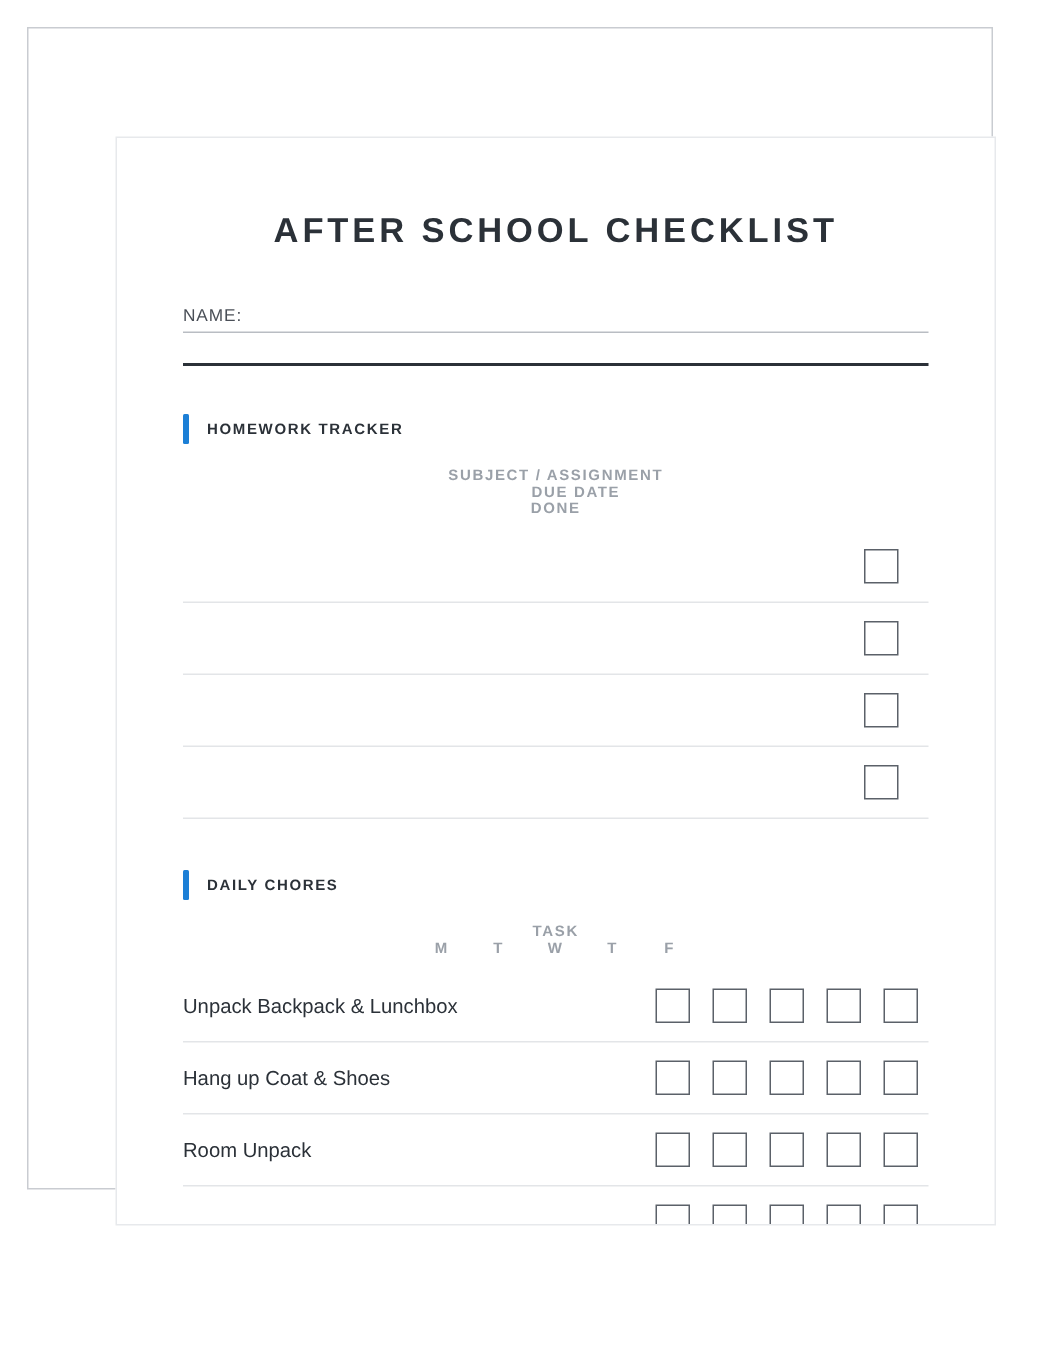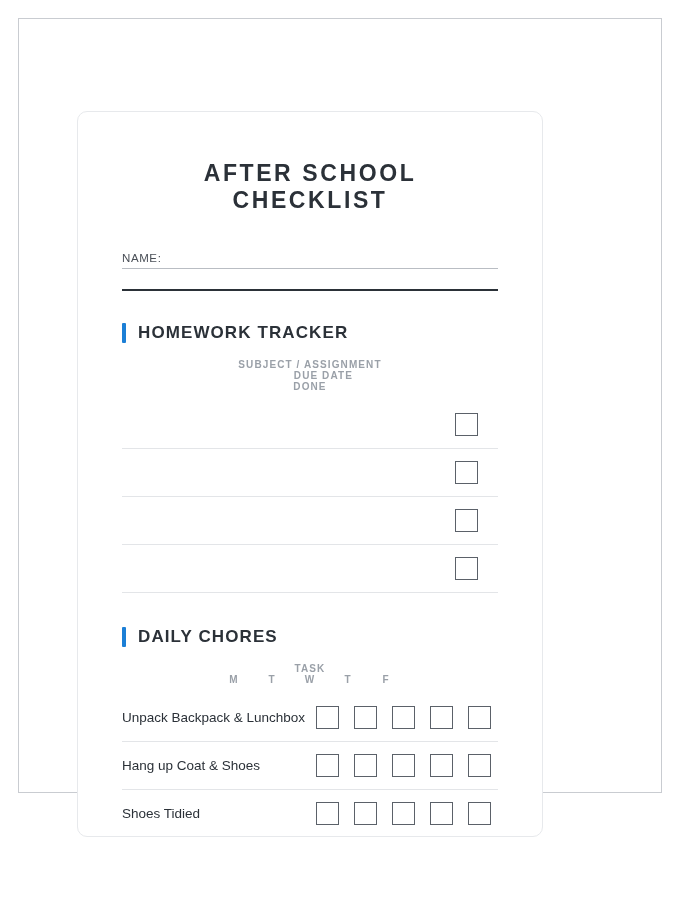--- a/index.html
+++ b/index.html
@@ -23,26 +23,26 @@
     height: 775px;
     border: 1px solid #c9ccd1;
     background: #ffffff;
     box-sizing: border-box;
   }
 
   
   .sheet {
     position: absolute;
     left: 58px;
-    top: 92px;
-    width: 466px;
+    top: 72px;
+    width: 587px;
     height: 726px;
     background: #ffffff;
     border: 1px solid #e7e9ec;
-    border-radius: 10px;
+    border-radius: 0;
     box-sizing: border-box;
     overflow: hidden;
   }
 
   .sheet-inner {
     padding: 40px 44px 0 44px;
   }
 
   .doc-title {
     text-align: center;
@@ -85,21 +85,21 @@
     margin-bottom: 16px;
   }
   .accent-bar {
     width: 4px;
     height: 20px;
     background: #1c7fd6;
     margin-right: 12px;
     border-radius: 1px;
   }
   .section-title {
-    font-size: 17px;
+    font-size: 10px;
     font-weight: bold;
     letter-spacing: 1.1px;
     color: #2b3138;
   }
 
   
   .col-head {
     display: flex;
     align-items: center;
     font-size: 10px;
@@ -284,21 +284,21 @@
           <div class="ch-box-cell">
               <div class="checkbox"></div>
             </div>
           <div class="ch-box-cell">
               <div class="checkbox"></div>
             </div>
         </div>
       </div>
 
       <div class="ch-row">
-        <div class="ch-task">Shoes Tidied</div>
+        <div class="ch-task">Room Unpack</div>
         <div class="ch-boxes">
           <div class="ch-box-cell">
               <div class="checkbox"></div>
             </div>
           <div class="ch-box-cell">
               <div class="checkbox"></div>
             </div>
           <div class="ch-box-cell">
               <div class="checkbox"></div>
             </div>

